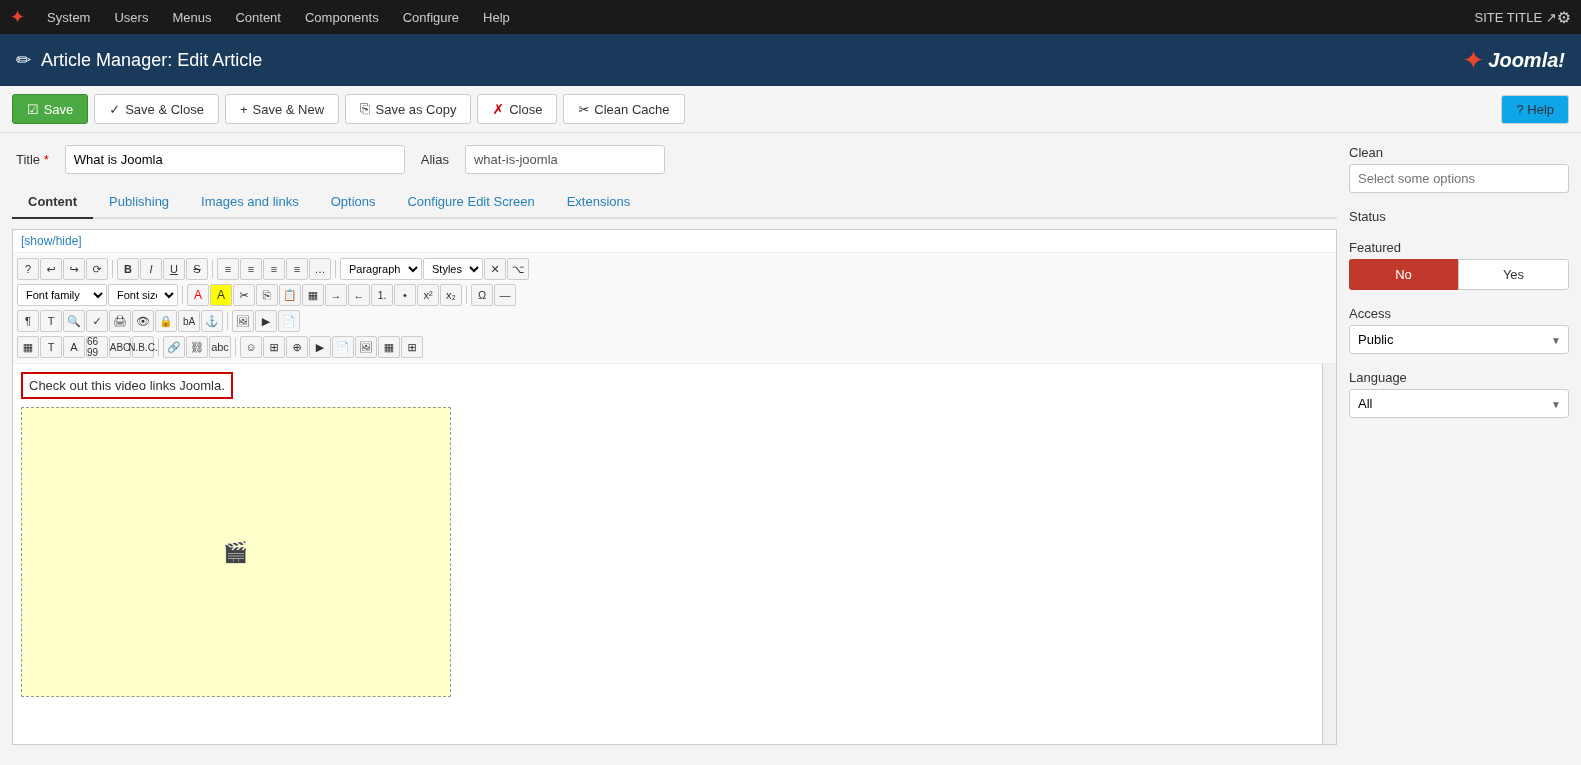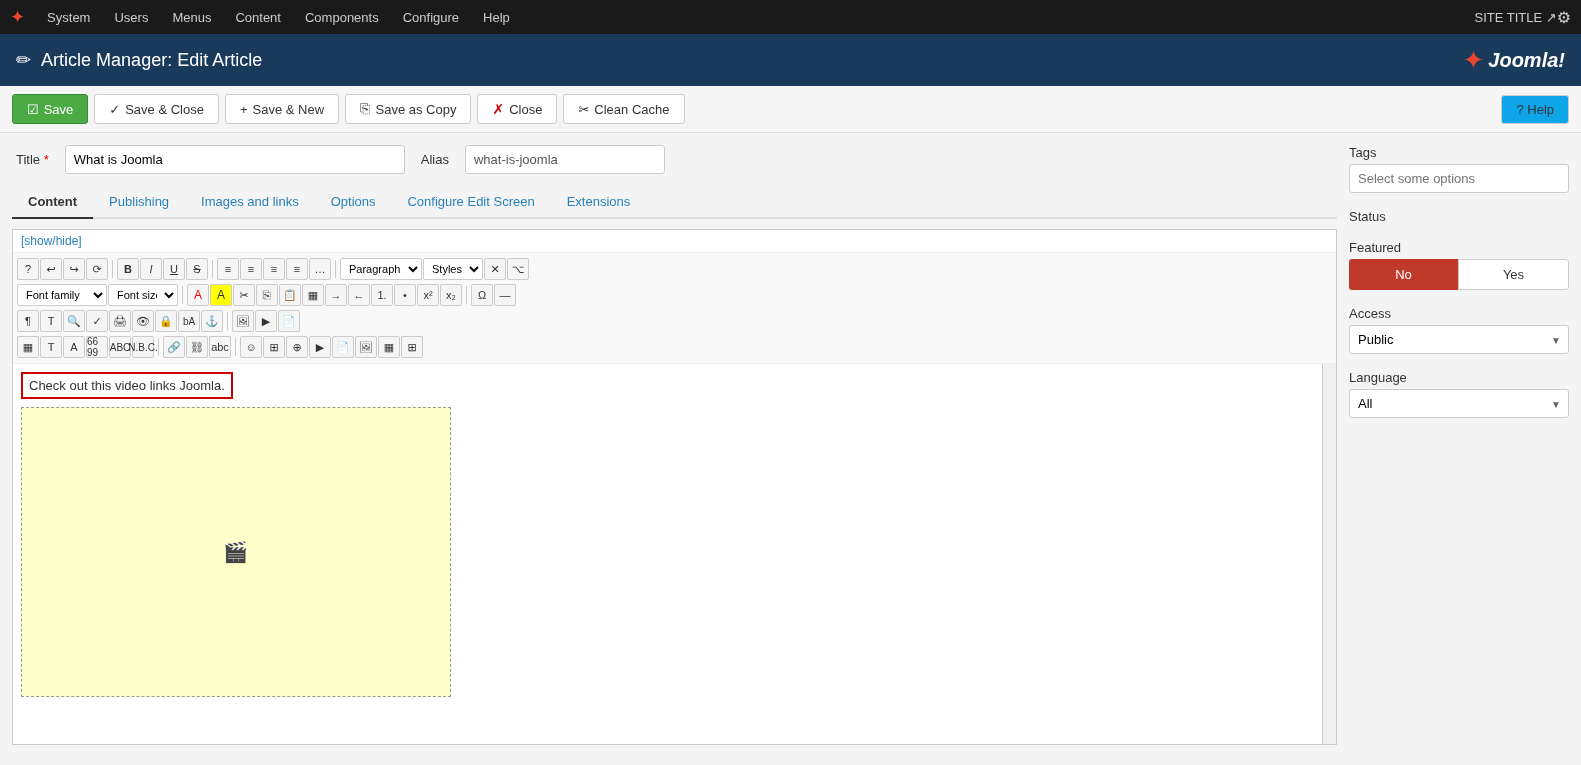--- a/index.html
+++ b/index.html
@@ -523,21 +523,21 @@
         </div>
         <div class="editor-scrollbar"></div>
       </div>
     </div>
   </div>
 
   <div class="right-sidebar">
 
 
     <div class="sidebar-field">
-      <div class="field-label">Tags</div>
+      <div class="field-label">Clean</div>
       <input class="tags-input" type="text" placeholder="Select some options" style="">
     </div>
 
     <div class="sidebar-field">
       <div class="field-label">Status</div>
     </div>
 
     <div class="sidebar-field">
       <div class="field-label">Featured</div>
       <div class="featured-toggle">

